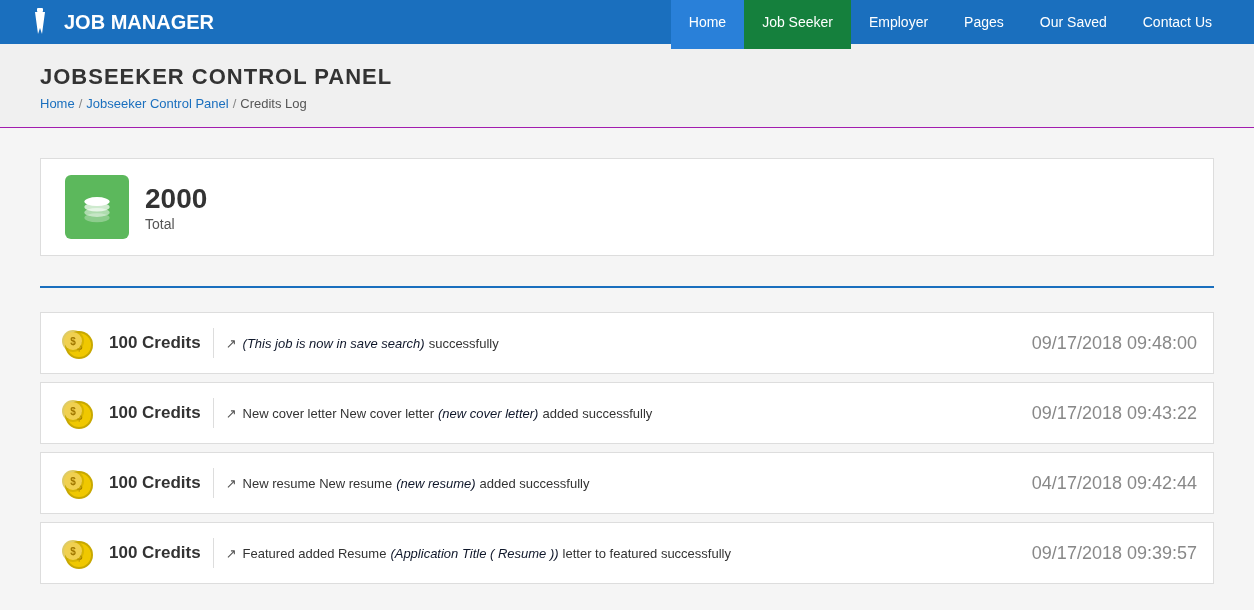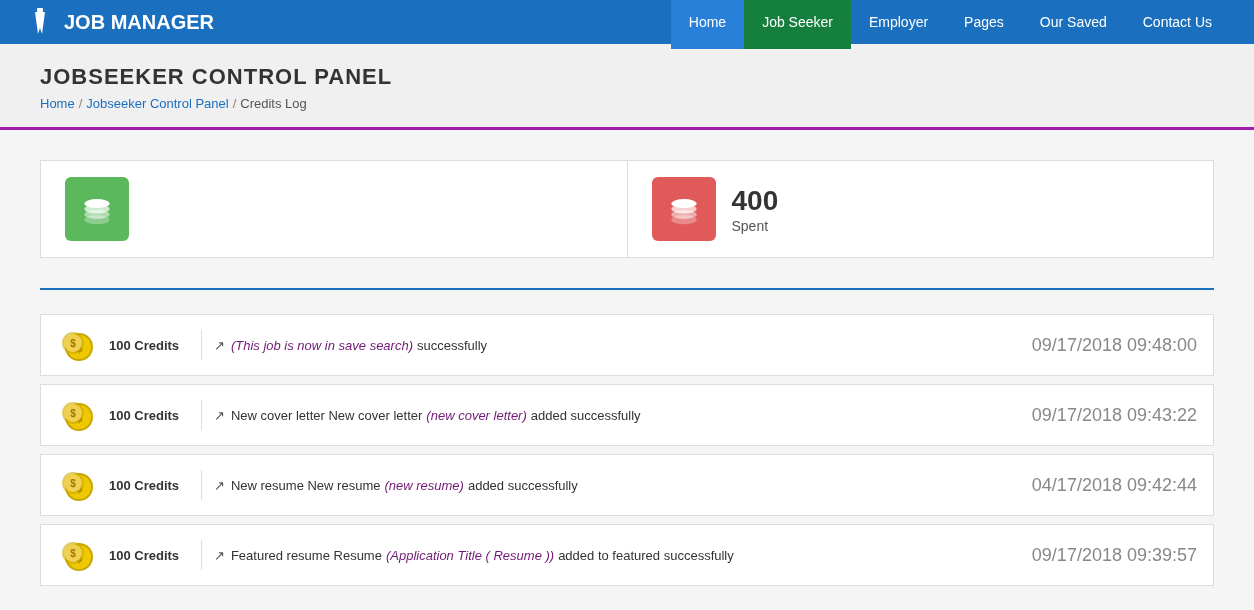--- a/index.html
+++ b/index.html
@@ -41,21 +41,21 @@
       cursor: pointer;
       font-size: 14px;
       white-space: nowrap;
     }
     .nav-item.active { background: #2980d9; }
 
     
     .header-section {
       background: #f0f0f0;
       padding: 20px 40px 16px 40px;
-      border-bottom: 3px solid #a21caf;
+      border-bottom: 1px solid #a21caf;
     }
     .page-title {
       font-size: 22px;
       font-weight: bold;
       color: #333;
       letter-spacing: 1px;
       text-transform: uppercase;
       margin-bottom: 6px;
     }
     .breadcrumb {
@@ -136,42 +136,42 @@
     }
     .log-coin-icon {
       width: 40px;
       height: 40px;
       flex-shrink: 0;
     }
     .log-credits {
       font-weight: bold;
       color: #333;
       min-width: 80px;
-      font-size: 13px;
+      font-size: 17px;
     }
     .log-separator {
       width: 1px;
       height: 30px;
       background: #ddd;
       flex-shrink: 0;
     }
     .log-description {
       flex: 1;
       font-size: 13px;
       color: #333;
       display: flex;
       align-items: center;
       gap: 4px;
     }
     .log-description .link-icon {
       color: #555;
       margin-right: 2px;
     }
     .log-description .highlight {
-      color: #701a75;
+      color: #0f172a;
       font-style: italic;
     }
     .log-timestamp {
       color: #888;
       font-size: 18px;
       white-space: nowrap;
       min-width: 160px;
       text-align: right;
     }
   </style>
@@ -214,37 +214,27 @@
 
     <div class="stat-card">
       <div class="stat-icon-box green">
         <svg viewBox="0 0 40 40" xmlns="http://www.w3.org/2000/svg">
           <ellipse cx="20" cy="32" rx="14" ry="5" fill="rgba(255,255,255,0.3)"></ellipse>
           <ellipse cx="20" cy="26" rx="14" ry="5" fill="rgba(255,255,255,0.5)"></ellipse>
           <ellipse cx="20" cy="20" rx="14" ry="5" fill="rgba(255,255,255,0.7)"></ellipse>
           <ellipse cx="20" cy="14" rx="14" ry="5" fill="white"></ellipse>
         </svg>
       </div>
-    </div>
-
-
-    <div class="stat-card">
-      <div class="stat-icon-box red">
-        <svg viewBox="0 0 40 40" xmlns="http://www.w3.org/2000/svg">
-          <ellipse cx="20" cy="32" rx="14" ry="5" fill="rgba(255,255,255,0.3)"></ellipse>
-          <ellipse cx="20" cy="26" rx="14" ry="5" fill="rgba(255,255,255,0.5)"></ellipse>
-          <ellipse cx="20" cy="20" rx="14" ry="5" fill="rgba(255,255,255,0.7)"></ellipse>
-          <ellipse cx="20" cy="14" rx="14" ry="5" fill="white"></ellipse>
-        </svg>
-      </div>
       <div class="stat-info">
-        <span class="stat-number">400</span>
-        <span class="stat-label">Spent</span>
-      </div>
-    </div>
+        <span class="stat-number">2000</span>
+        <span class="stat-label">Total</span>
+      </div>
+    </div>
+
+
   </div>
 
   <hr class="divider">
 
   <div class="log-list">
 
     <div class="log-item">
       <svg class="log-coin-icon" viewBox="0 0 40 40" xmlns="http://www.w3.org/2000/svg">
         <circle cx="22" cy="22" r="14" fill="#c8a800"></circle>
         <circle cx="22" cy="22" r="12" fill="#f0c800"></circle>
@@ -309,21 +299,21 @@
         <circle cx="22" cy="22" r="12" fill="#f0c800"></circle>
         <text x="22" y="27" text-anchor="middle" font-size="12" fill="#a07800" font-weight="bold">$</text>
         <circle cx="16" cy="18" r="11" fill="#c8a800" opacity="0.6"></circle>
         <circle cx="16" cy="18" r="9" fill="#f0d050"></circle>
         <text x="16" y="22" text-anchor="middle" font-size="10" fill="#a07800" font-weight="bold">$</text>
       </svg>
       <span class="log-credits">100 Credits</span>
       <div class="log-separator"></div>
       <div class="log-description">
         <span class="link-icon">↗</span>
-        <span>Featured resume Resume </span>
+        <span>Featured added Resume </span>
         <span class="highlight">(Application Title ( Resume ))</span>
-        <span> added to featured successfully</span>
+        <span> letter to featured successfully</span>
       </div>
       <span class="log-timestamp">09/17/2018 09:39:57</span>
     </div>
 
   </div>
 </div>
 
 </body></html>

